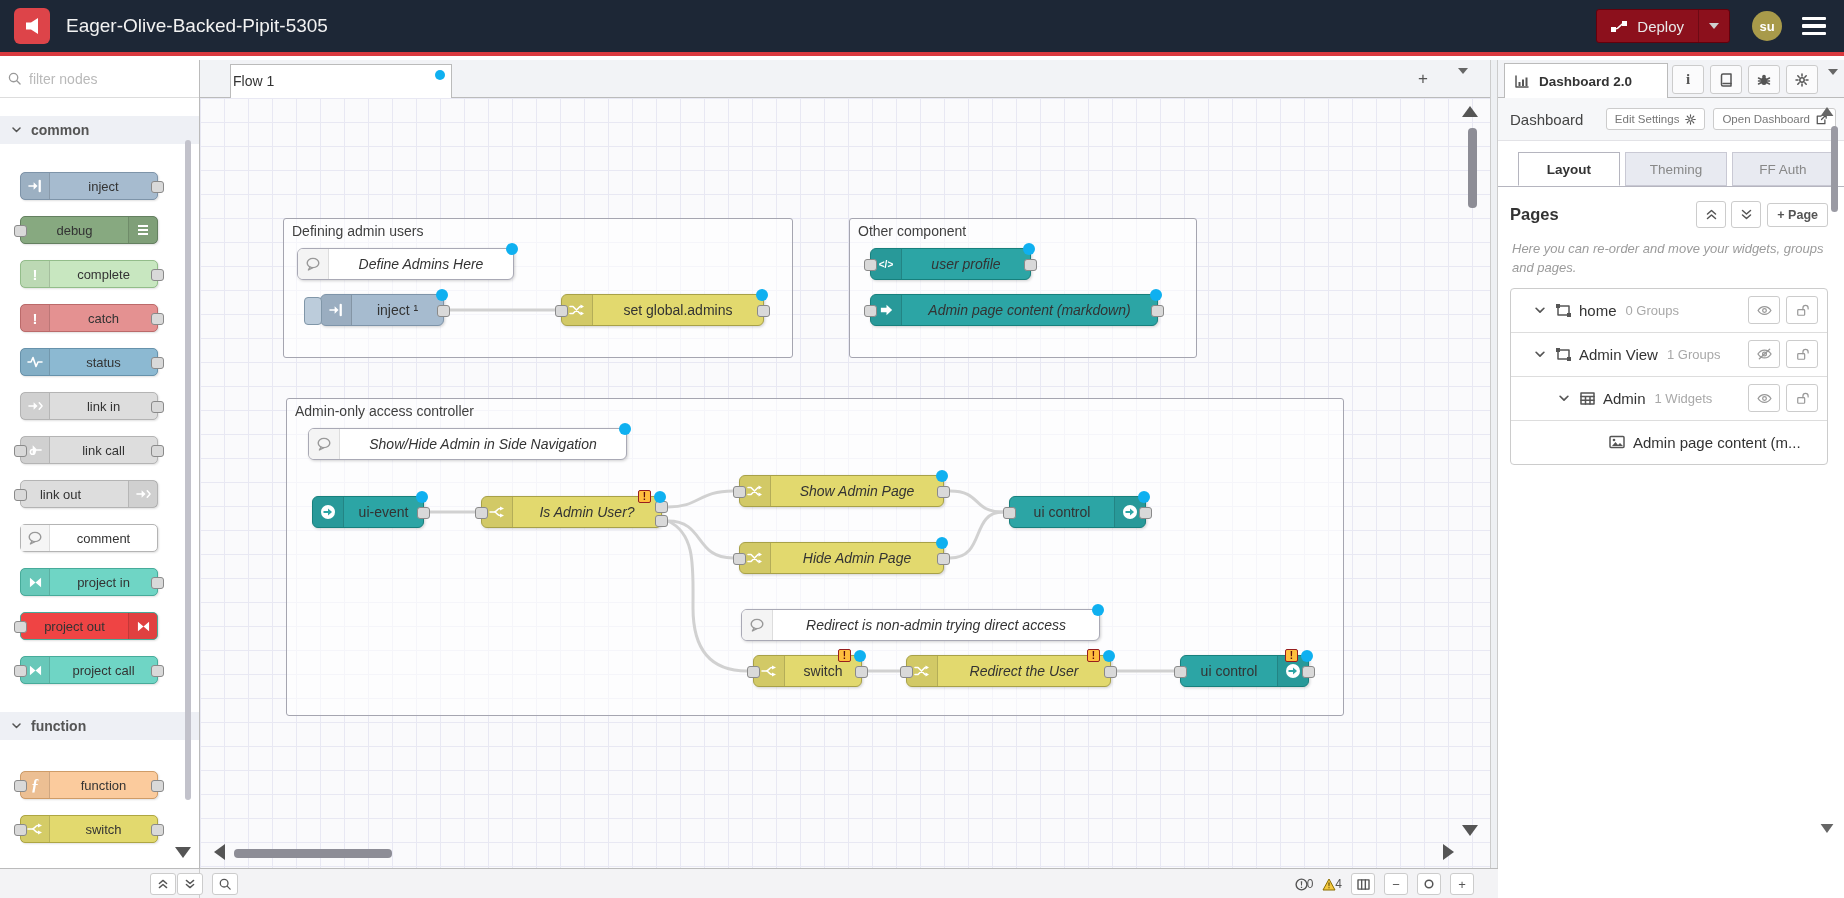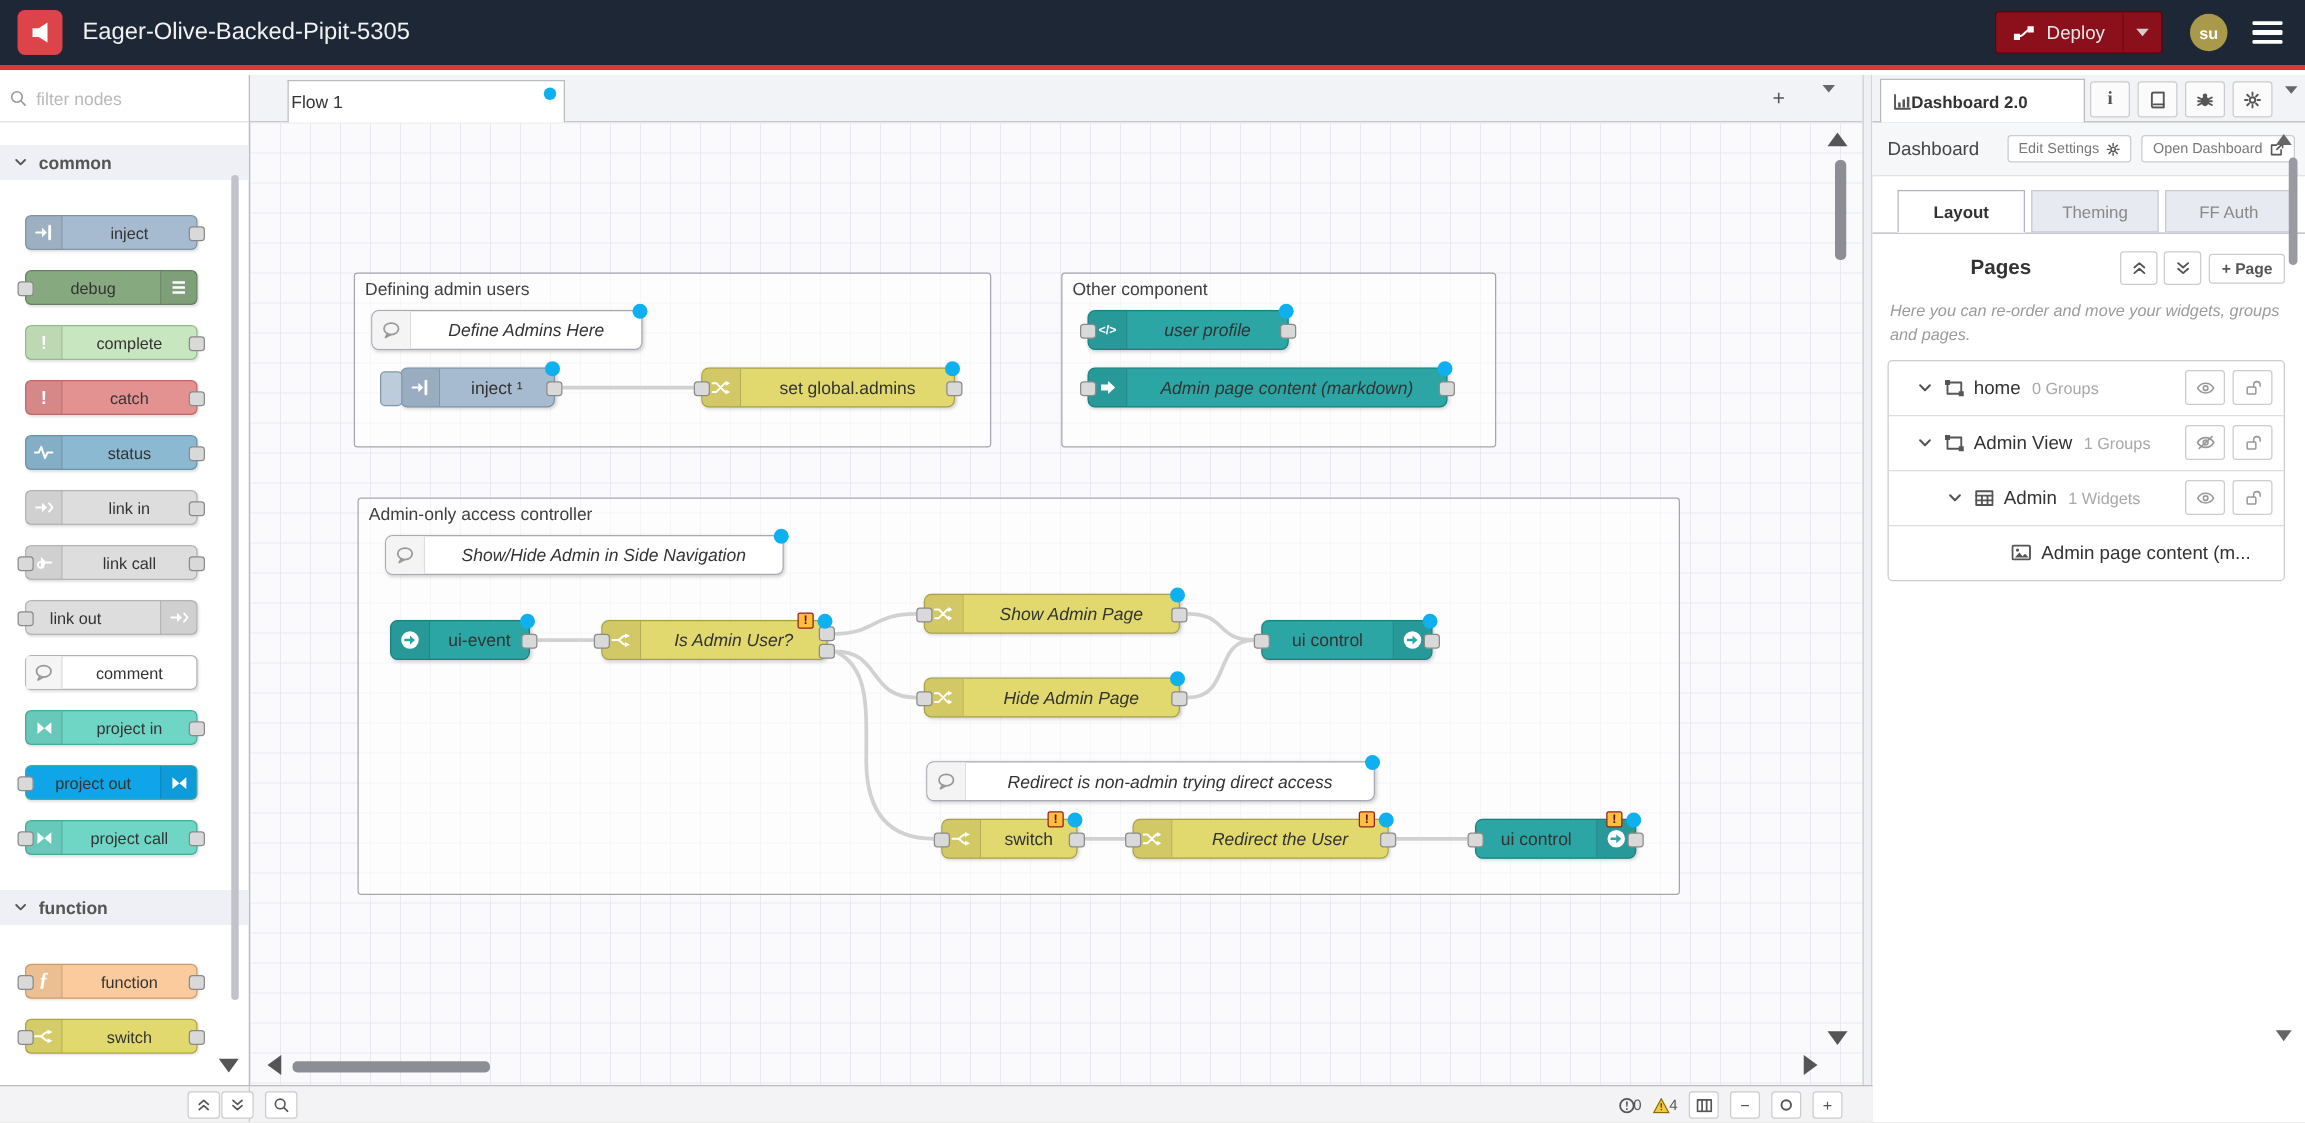--- a/index.html
+++ b/index.html
@@ -90,38 +90,38 @@
   .tri.rt{border-top:8px solid transparent;border-bottom:8px solid transparent;border-left:11px solid #555;}
   .thumb-v{position:absolute;width:9px;background:#8d8d96;border-radius:4px;}
   .thumb-h{position:absolute;height:9px;background:#8d8d96;border-radius:4px;}
   
   .split{position:absolute;left:1490px;top:60px;width:8px;height:838px;background:#eef0f3;
          border-left:1px solid #ccc;border-right:1px solid #ccc;box-sizing:border-box;}
   
   .sidebar{position:absolute;left:1498px;top:60px;width:346px;height:838px;background:#fff;}
   .stabrow{position:relative;height:38px;background:#f2f3f6;border-bottom:1px solid #bbb;box-sizing:border-box;}
   .stab{position:absolute;left:6px;top:3px;height:35px;width:164px;background:#fff;border:1px solid #bbb;
-        border-bottom:none;box-sizing:border-box;display:flex;align-items:center;gap:0;
+        border-bottom:none;box-sizing:border-box;display:flex;align-items:center;gap:10px;
         padding-left:10px;font-size:13.5px;font-weight:bold;color:#333;}
   .sbtns{position:absolute;right:26px;top:5px;display:flex;gap:6px;}
   .sq{width:30px;height:27px;border:1px solid #ccc;border-radius:3px;background:#fbfbfc;
       display:flex;align-items:center;justify-content:center;}
   .scaret{position:absolute;right:6px;top:15px;}
   .phead{height:42px;background:#f6f7f9;border-bottom:1px solid #e2e2e6;display:flex;align-items:center;}
   .phead-title{font-size:15px;color:#444;margin-left:12px;flex:1;}
   .mini-btn{display:flex;align-items:center;gap:6px;border:1px solid #ccc;border-radius:3px;
             background:#fff;color:#777;font-size:11.5px;padding:4px 8px;margin-right:8px;white-space:nowrap;}
   .stabs2{position:relative;margin-top:10px;height:35px;border-bottom:1px solid #b5b5bf;padding-left:20px;box-sizing:content-box;}
   .t2{display:inline-flex;align-items:center;justify-content:center;width:102px;height:34px;
       box-sizing:border-box;margin-right:5px;font-size:13.5px;position:relative;top:1px;}
   .t2.act{background:#fff;border:1px solid #b5b5bf;border-bottom:1px solid #fff;color:#333;font-weight:bold;}
   .t2.ina{background:#e8eaf1;border:1px solid #c9c9d4;color:#888;}
   .scontent{padding:14px 16px 0 12px;}
   .pages-hd{display:flex;align-items:center;}
-  .pages-title{font-size:16.5px;font-weight:bold;color:#333;flex:1;text-align:center;}
+  .pages-title{font-size:16.5px;font-weight:bold;color:#333;flex:1;}
   .tbtn{width:28px;height:25px;border:1px solid #ccc;border-radius:3px;background:#fff;
         display:flex;align-items:center;justify-content:center;margin-left:5px;}
   .addpage{border:1px solid #ccc;border-radius:3px;background:#fff;color:#555;font-size:12.5px;
            padding:4px 9px;margin-left:6px;font-weight:bold;white-space:nowrap;}
   .help{font-style:italic;color:#9b9b9b;font-size:13px;line-height:1.45;width:322px;margin:12px 0 10px 2px;}
   .tree{border:1px solid #ccc;border-radius:4px;margin-top:4px;}
   .trow{display:flex;align-items:center;height:43px;border-top:1px solid #ddd;padding-right:9px;}
   .trow:first-child{border-top:none;}
   .ind1{padding-left:24px}.ind2{padding-left:48px}.ind3{padding-left:94px}
   .tchev{width:16px;display:flex;}
@@ -288,21 +288,21 @@
       </div>
       <div class="pnode" style="background:#6fd5c5;border-color:#47ab9a;">
         <span class="picon">
             <svg width="15" height="13" viewBox="0 0 16 14">
               <path class="wf" d="M2 2l6 5-6 5zM14 2L8 7l6 5z"></path>
             </svg>
           </span>
         <span class="plabel">project in</span>
           <span class="pt out"></span>
       </div>
-      <div class="pnode ir" style="background:#0ea5e9;border-color:#47ab9a;">
+      <div class="pnode ir" style="background:#ef4444;border-color:#47ab9a;">
         <span class="picon">
             <svg width="15" height="13" viewBox="0 0 16 14">
               <path class="wf" d="M2 2l6 5-6 5zM14 2L8 7l6 5z"></path>
             </svg>
           </span>
         <span class="plabel">project out</span>
           <span class="pt in"></span>
       </div>
       <div class="pnode" style="background:#6fd5c5;border-color:#47ab9a;">
         <span class="picon">

